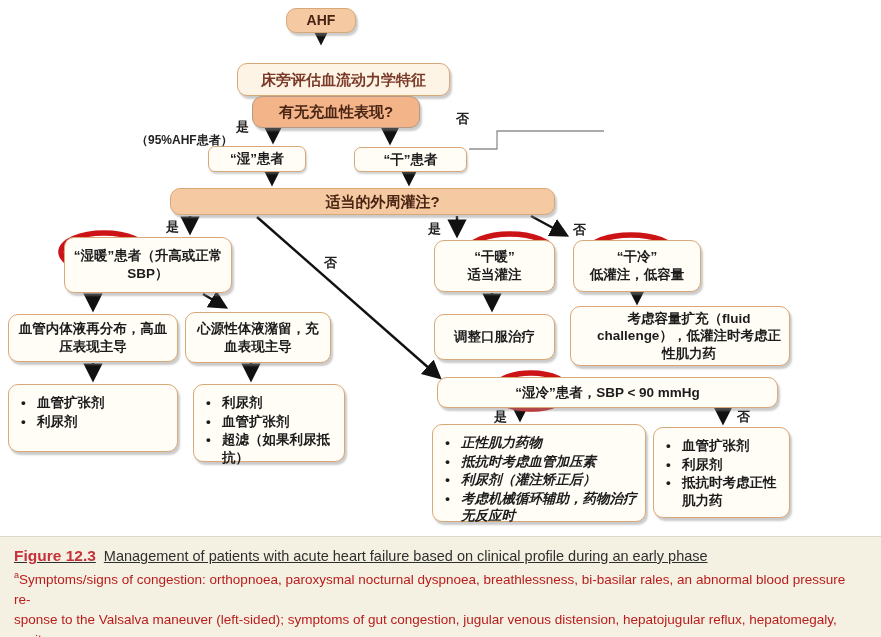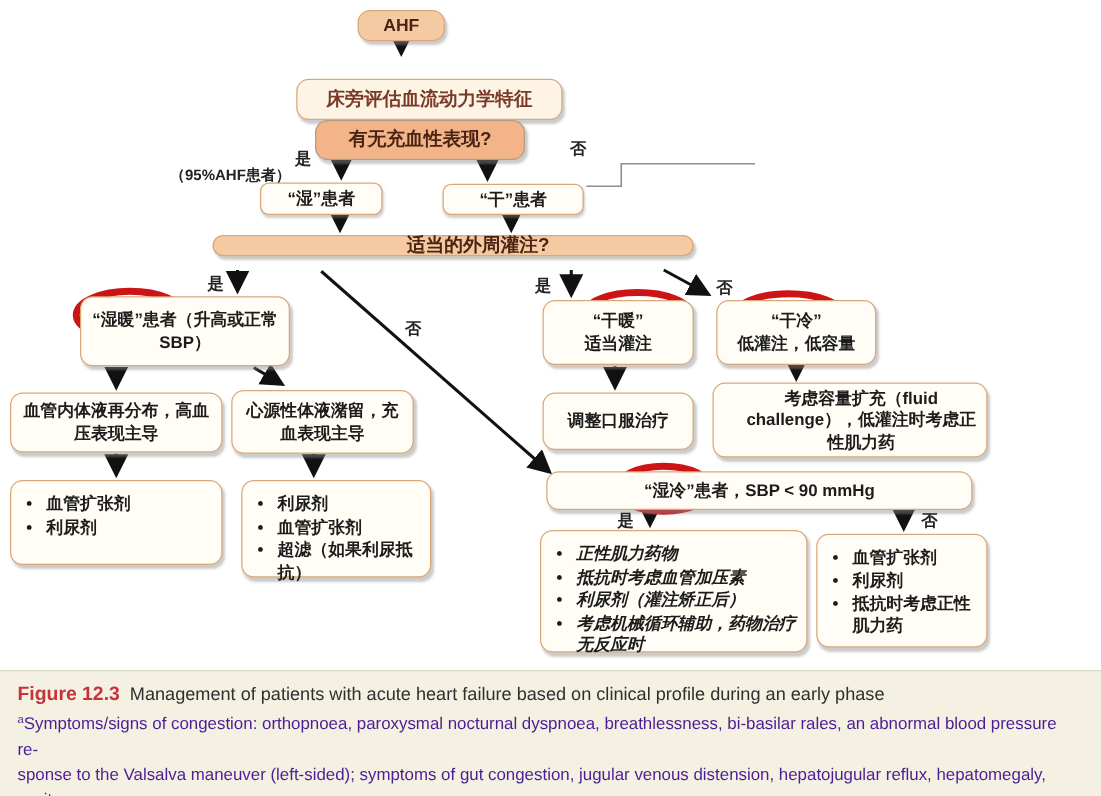--- a/index.html
+++ b/index.html
@@ -15,23 +15,23 @@
   .assess{background:#fdf4e6;color:#7b3a28;}
   .small-node{border-radius:7px;box-shadow:1px 2px 2px rgba(140,140,140,.4);}
   .bullets{justify-content:flex-start;align-items:flex-start;text-align:left;padding:8px 6px 6px 10px;}
   .bullets ul{margin:0;padding:0;list-style:none;}
   .bullets li{position:relative;padding-left:18px;margin:1px 0;}
   .bullets li::before{content:"•";position:absolute;left:2px;top:0;}
   .lbl{position:absolute;font-weight:bold;font-size:13px;color:#222;}
   .lbl-note{position:absolute;font-weight:bold;font-size:12px;color:#222;}
   .caption{position:absolute;left:0;top:536px;width:881px;height:101px;box-sizing:border-box;
            background:#f4f1e2;border-top:1px solid #ddd9c8;padding:10px 16px 0 14px;color:#333;}
-  .caption .titleline{font-size:14.5px;margin-bottom:4px;color:#2f2f2f;}
+  .caption .titleline{font-size:14.5px;margin-bottom:4px;color:#2f2f2f;text-decoration:underline;}
   .caption .figlabel{color:#c5323b;font-weight:bold;font-size:15.5px;margin-right:8px;}
-  .caption .fnline{font-size:13.5px;line-height:1.5;color:#4c1d95;}
+  .caption .fnline{font-size:13.5px;line-height:1.5;color:#b91c1c;}
   .caption sup{font-size:9px;vertical-align:super;}
   .two-line span{display:block;}
 </style>
 </head>
 <body>
 
 <div id="stage">
 
   <svg class="overlay" viewBox="0 0 881 637" xmlns="http://www.w3.org/2000/svg">
     <defs>
@@ -71,21 +71,21 @@
   <div class="box peach" style="left:286px;top:8px;width:70px;height:25px;font-size:14px;">AHF</div>
 
   <div class="box assess" style="left:237px;top:63px;width:213px;height:33px;font-size:15px;">床旁评估血流动力学特征</div>
 
   <div class="box peach-strong" style="left:252px;top:96px;width:168px;height:32px;font-size:15px;">有无充血性表现?</div>
 
   <div class="box small-node" style="left:208px;top:146px;width:98px;height:26px;">“湿”患者</div>
 
   <div class="box small-node" style="left:354px;top:147px;width:113px;height:25px;">“干”患者</div>
 
-  <div class="box peach" style="left:170px;top:188px;width:385px;height:17px;font-size:15px;padding-left:46px;">适当的外周灌注?</div>
+  <div class="box peach" style="left:170px;top:188px;width:385px;height:27px;font-size:15px;padding-left:46px;">适当的外周灌注?</div>
 
   <div class="box" style="left:64px;top:237px;width:168px;height:56px;">“湿暖”患者（升高或正常SBP）</div>
 
   <div class="box" style="left:8px;top:314px;width:170px;height:48px;">血管内体液再分布，高血压表现主导</div>
 
   <div class="box" style="left:185px;top:312px;width:146px;height:51px;">心源性体液潴留，充血表现主导</div>
 
   <div class="box bullets" style="left:8px;top:384px;width:170px;height:68px;">
     <ul>
       <li>血管扩张剂</li>

